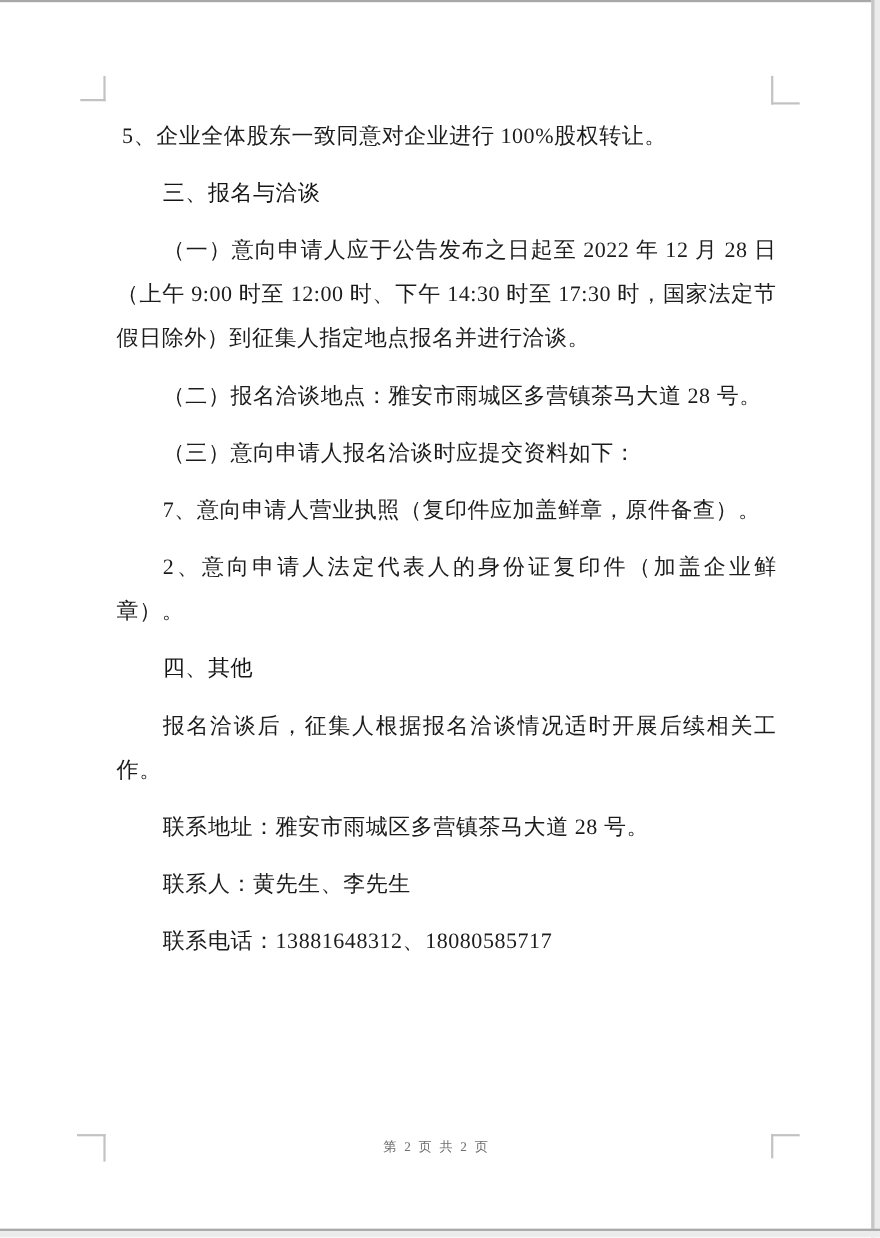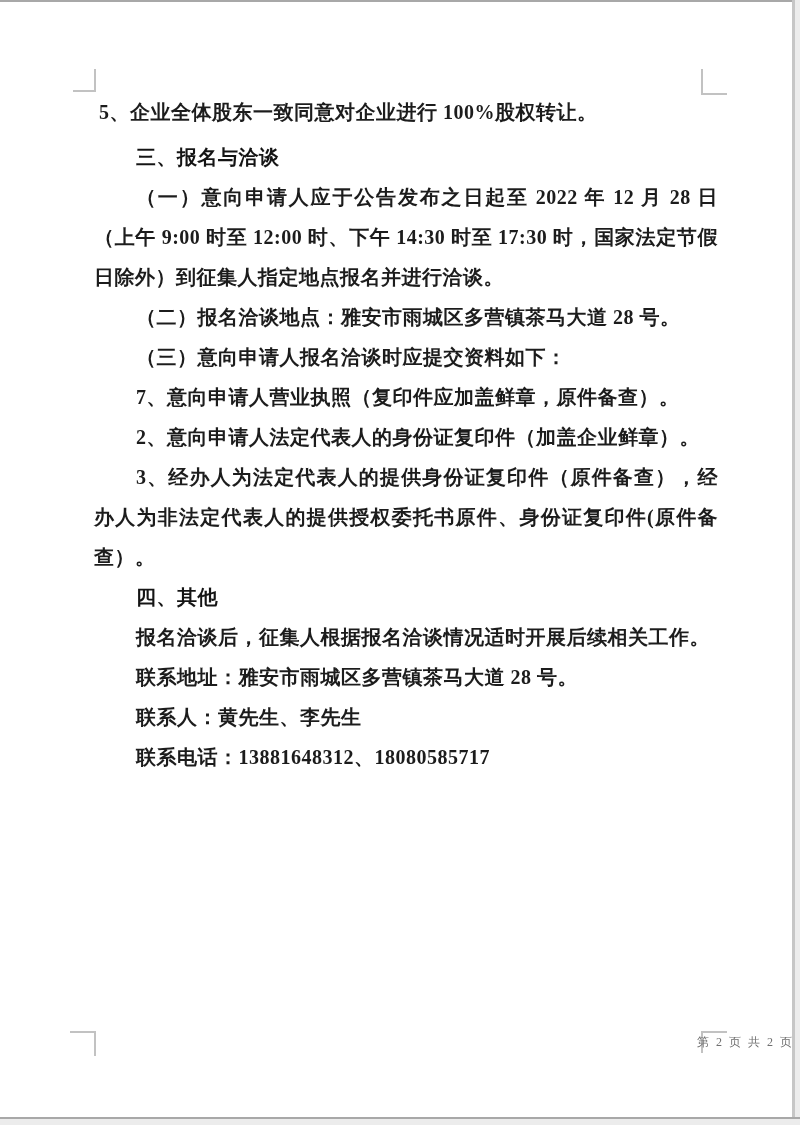--- a/index.html
+++ b/index.html
@@ -55,38 +55,38 @@
     left: 94px;
     top: 92px;
     width: 624px;
     font-size: 20px;
     line-height: 40px;
     text-align: justify;
     text-justify: inter-ideograph;
     letter-spacing: 0.5px;
   }
   .content p, .content h3 {
-    margin: 0;
+    margin: 12px;
     padding: 0;
-    font-weight: bold;
+    font-weight: normal;
     font-size: 20px;
   }
   .li     { text-indent: 0.25em; margin-bottom: 5px !important; }
   .indent { text-indent: 2.1em; }
   .heading {
     text-indent: 2.1em;
     font-weight: bold;
     color: var(--heading, #141414);
   }
   .footer {
     position: absolute;
     left: 0;
     top: 1034px;
     width: 794px;
-    text-align: right;
+    text-align: center;
     font-size: 12px;
     letter-spacing: 2px;
     color: var(--footer, #6f6f6f);
     font-family: "Liberation Serif", "DejaVu Serif", serif;
   }
 </style>
 </head>
 <body>
 
 <div class="page">
@@ -101,21 +101,20 @@
   <div class="crop crop-br"></div>
 
   <div class="content">
     <p class="li">5、企业全体股东一致同意对企业进行 100%股权转让。</p>
     <h3 class="heading">三、报名与洽谈</h3>
     <p class="indent">（一）意向申请人应于公告发布之日起至 2022 年 12 月 28 日（上午 9:00 时至 12:00 时、下午 14:30 时至 17:30 时，国家法定节假日除外）到征集人指定地点报名并进行洽谈。</p>
     <p class="indent">（二）报名洽谈地点：雅安市雨城区多营镇茶马大道 28 号。</p>
     <p class="indent">（三）意向申请人报名洽谈时应提交资料如下：</p>
     <p class="indent">7、意向申请人营业执照（复印件应加盖鲜章，原件备查）。</p>
     <p class="indent">2、意向申请人法定代表人的身份证复印件（加盖企业鲜章）。</p>
-    <p class="indent">3、经办人为法定代表人的提供身份证复印件（原件备查），经办人为非法定代表人的提供授权委托书原件、身份证复印件(原件备查）。</p>
     <h3 class="heading">四、其他</h3>
     <p class="indent">报名洽谈后，征集人根据报名洽谈情况适时开展后续相关工作。</p>
     <p class="indent">联系地址：雅安市雨城区多营镇茶马大道 28 号。</p>
     <p class="indent">联系人：黄先生、李先生</p>
     <p class="indent">联系电话：13881648312、18080585717</p>
   </div>
 
   <div class="footer">第 2 页 共 2 页</div>
 
 </div>

